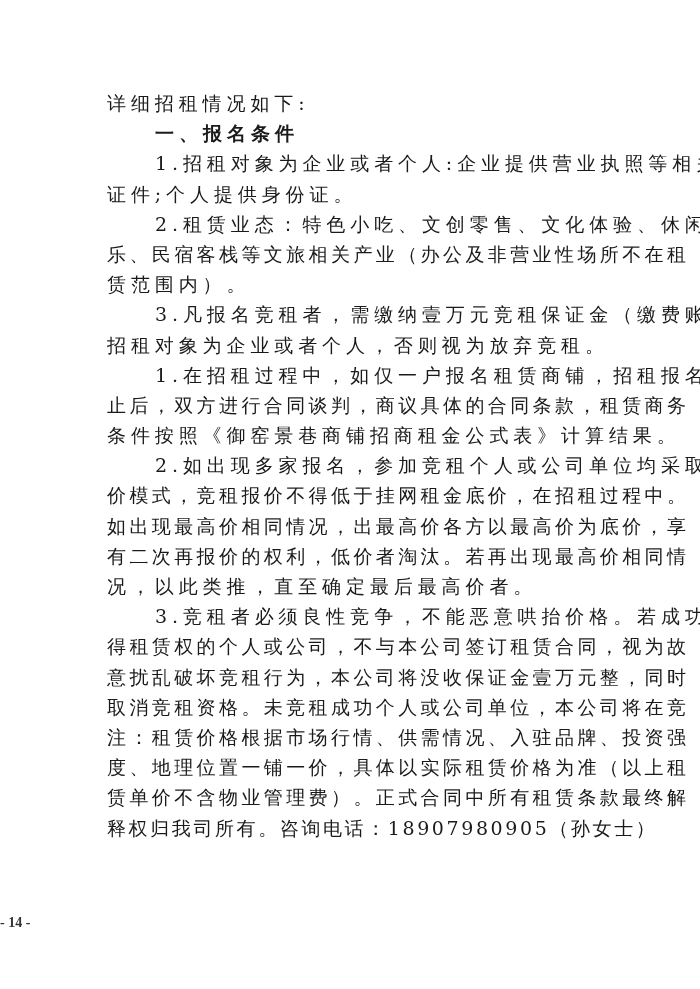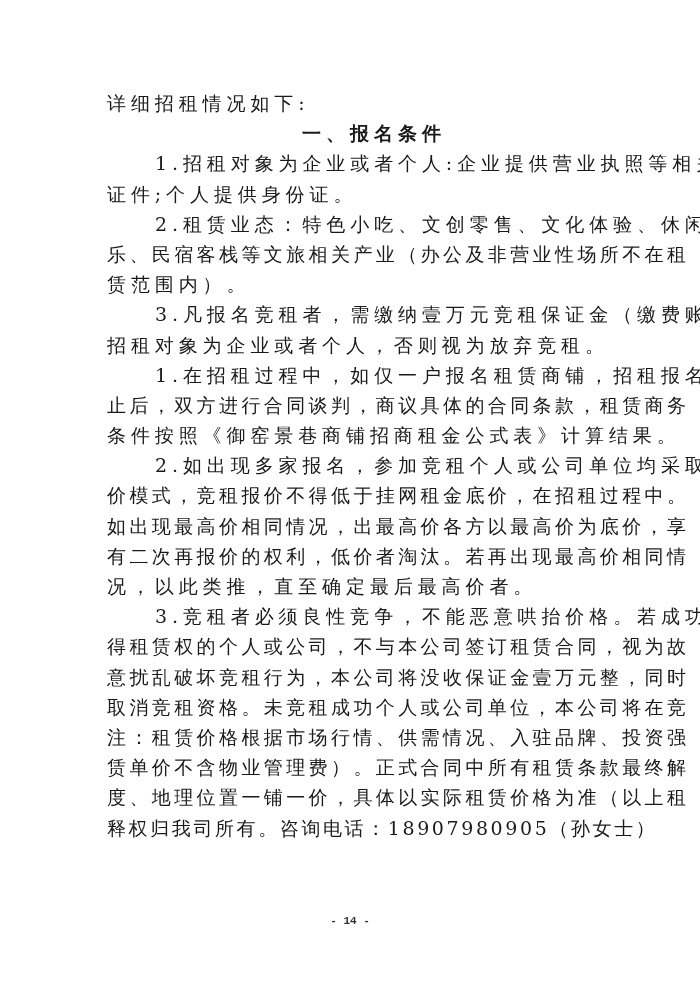--- a/index.html
+++ b/index.html
@@ -3,25 +3,25 @@
   <meta charset="utf-8">
   <style>
     html, body { margin: 0; padding: 0; background: #ffffff; }
     body { width: 700px; height: 989px; position: relative; overflow: hidden;
       font-family: "DejaVu Serif", "Liberation Serif", serif; color: #1a1a1a; }
     .page { position: absolute; left: 0; top: 0; width: 700px; height: 915px; background: #fff; }
     .content { position: absolute; left: 107px; top: 88px; width: 486px; }
     .line { height: 30.2px; line-height: 30.2px; font-size: 19px; white-space: nowrap;
       letter-spacing: 4.9px; overflow: visible; }
     .line.indent { padding-left: 48px; }
-    .line.heading { font-weight: bold; font-family: "DejaVu Sans", "Liberation Sans", sans-serif; letter-spacing: 5px; text-align: center; }
+    .line.heading { font-weight: bold; font-family: "DejaVu Sans", "Liberation Sans", sans-serif; letter-spacing: 5px; }
     .line.tight { letter-spacing: 2.6px; }
     .line.t3 { letter-spacing: 3.4px; }
-    .pagenum { position: absolute; left: 0; width: 700px; top: 915px; text-align: center;
-      font-size: 11px; font-family: Liberation Mono, monospace; font-weight: bold; color: #333; }
+    .pagenum { position: absolute; left: 0; width: 700px; top: 915px; 
+      font-size: 14px; font-family: Liberation Serif, serif; font-weight: bold; color: #333; }
   </style>
 </head>
 <body>
 
 <div class="page">
   <div class="content">
     <div class="line">详细招租情况如下:</div>
 
     <div class="line indent heading">一、报名条件</div>
     <div class="line indent">1.招租对象为企业或者个人:企业提供营业执照等相关</div>
@@ -39,19 +39,19 @@
     <div class="line t3">价模式，竞租报价不得低于挂网租金底价，在招租过程中。</div>
     <div class="line t3">如出现最高价相同情况，出最高价各方以最高价为底价，享</div>
     <div class="line t3">有二次再报价的权利，低价者淘汰。若再出现最高价相同情</div>
     <div class="line">况，以此类推，直至确定最后最高价者。</div>
     <div class="line indent">3.竞租者必须良性竞争，不能恶意哄抬价格。若成功竞</div>
     <div class="line t3">得租赁权的个人或公司，不与本公司签订租赁合同，视为故</div>
     <div class="line t3">意扰乱破坏竞租行为，本公司将没收保证金壹万元整，同时</div>
     <div class="line t3">取消竞租资格。未竞租成功个人或公司单位，本公司将在竞</div>
 
     <div class="line t3">注：租赁价格根据市场行情、供需情况、入驻品牌、投资强</div>
+    <div class="line t3">度、地理位置一铺一价，具体以实际租赁价格为准（以上租</div>
     <div class="line t3">赁单价不含物业管理费）。正式合同中所有租赁条款最终解</div>
-    <div class="line t3">度、地理位置一铺一价，具体以实际租赁价格为准（以上租</div>
     <div class="line tight">释权归我司所有。咨询电话：18907980905（孙女士）</div>
   </div>
 
   <div class="pagenum">- 14 -</div>
 </div>
 
 </body></html>

